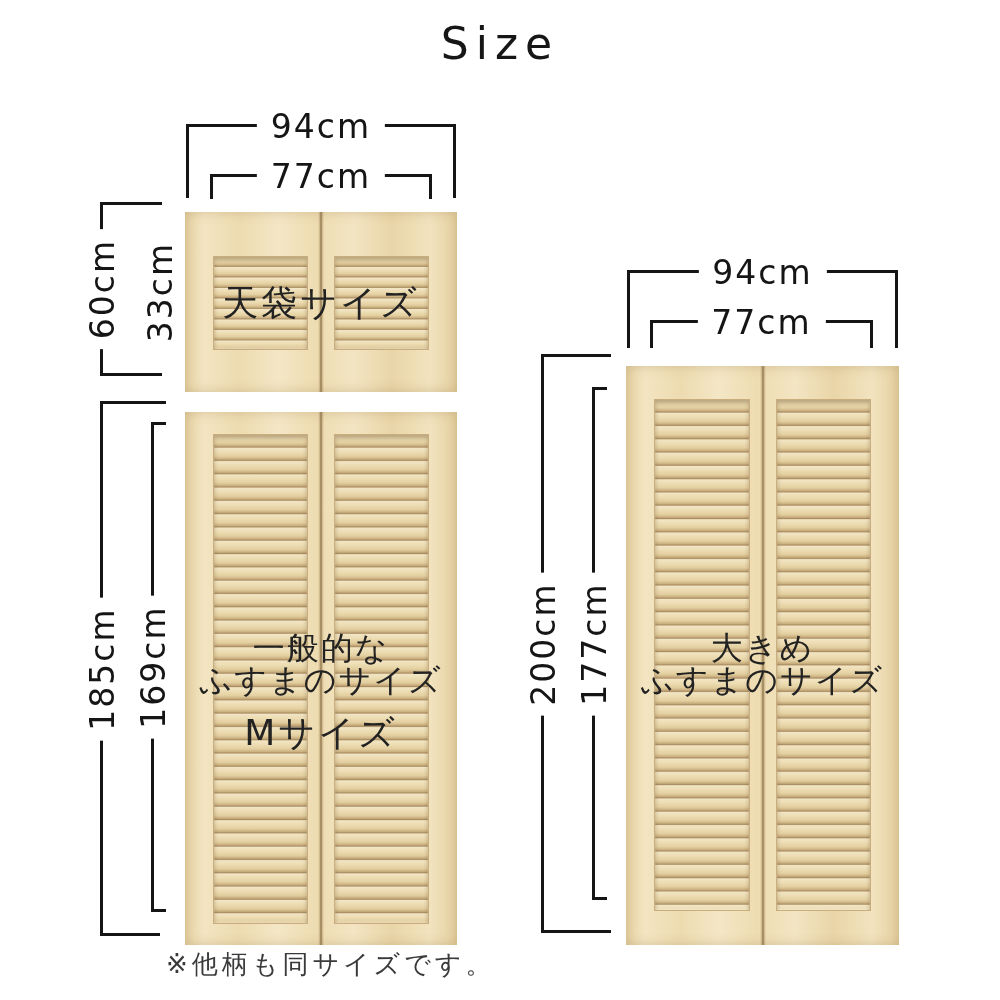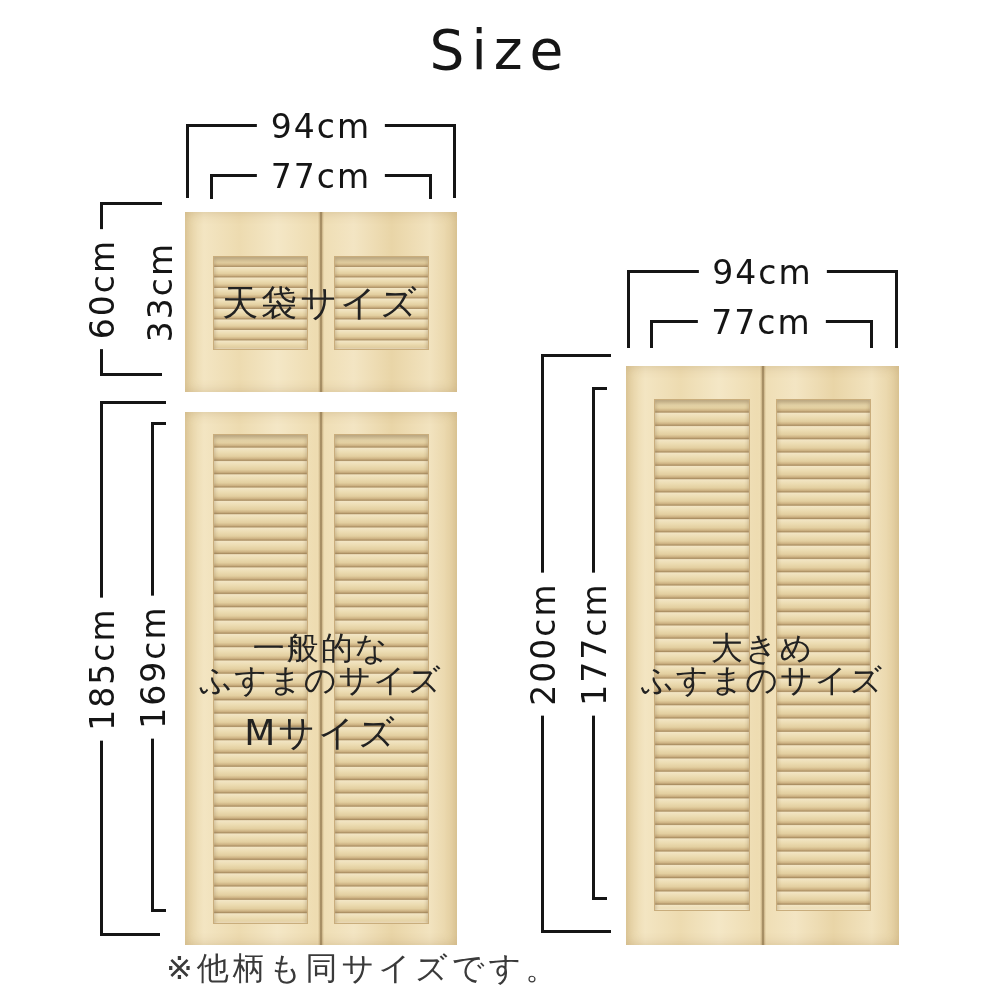--- a/index.html
+++ b/index.html
@@ -11,25 +11,25 @@
   html,body{margin:0;padding:0;background:var(--background);}
   #canvas{
     position:relative;width:1000px;height:1000px;overflow:hidden;
     background:var(--background);
     font-family:"DejaVu Sans","Liberation Sans",sans-serif;
     color:var(--dimension-line);
   }
   
   .page-title{
     position:absolute;top:20px;left:50%;transform:translateX(-50%);
-    font-size:55px;letter-spacing:7px;font-weight:500;color:#161616;line-height:1.1;
+    font-size:44px;letter-spacing:7px;font-weight:500;color:#161616;line-height:1.1;
   }
   .note{
     position:absolute;left:166px;top:947px;
-    font-size:32px;letter-spacing:4px;color:#3a3a3a;white-space:nowrap;
+    font-size:26px;letter-spacing:4px;color:#3a3a3a;white-space:nowrap;
   }
   
   .door{
     position:absolute;
     background-color:var(--wood-base);
     background-image:linear-gradient(90deg,
       #e7d3a4 0%,#f3e5c2 7%,#eddbb0 20%,#f4e7c6 34%,
       #eedcb1 48%,#f3e5c3 62%,#e9d5a7 76%,#f2e3bf 90%,#e5d0a0 100%);
     box-shadow:inset 0 0 12px rgba(140,105,55,.28);
     margin-top:12px;

